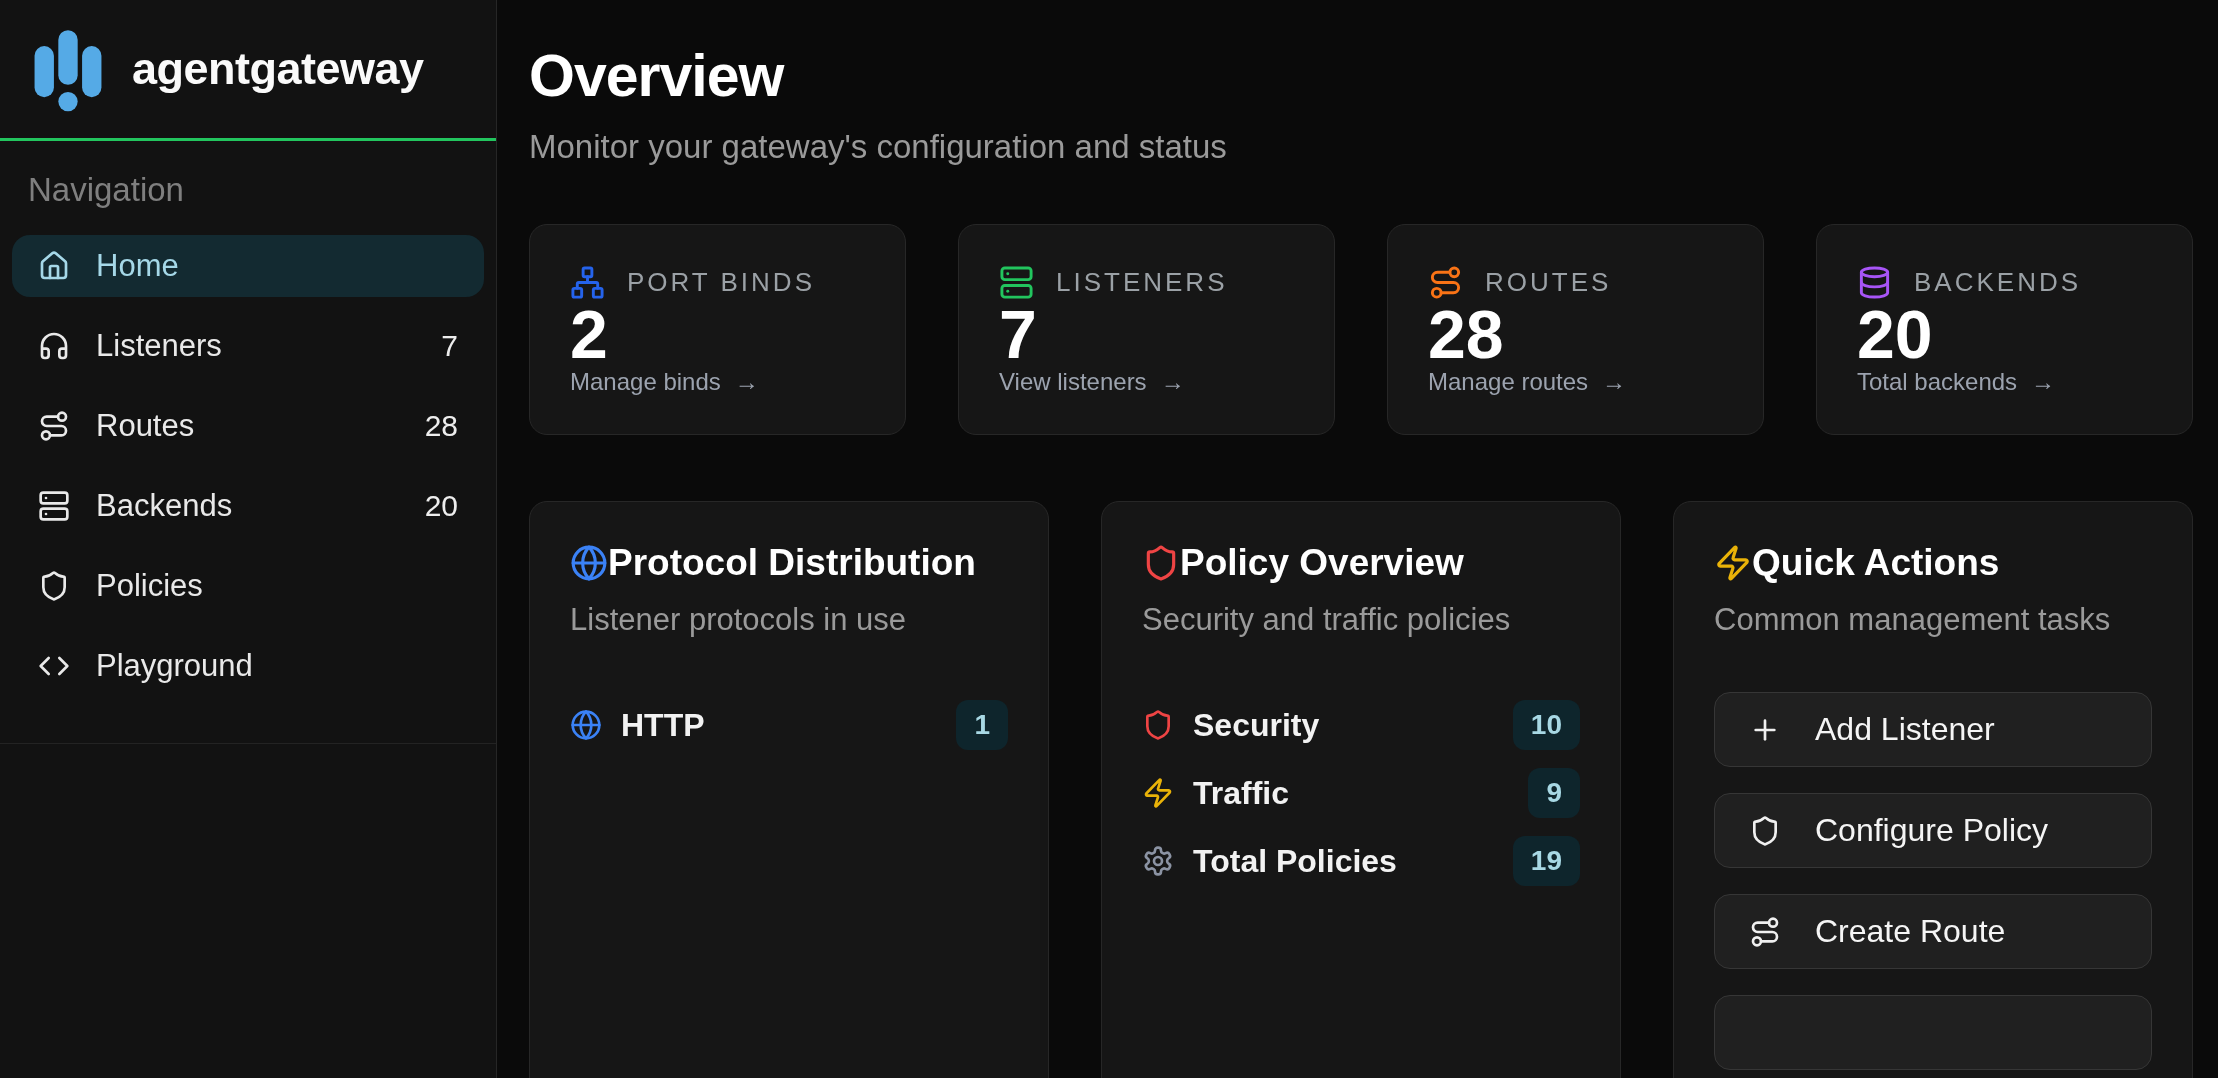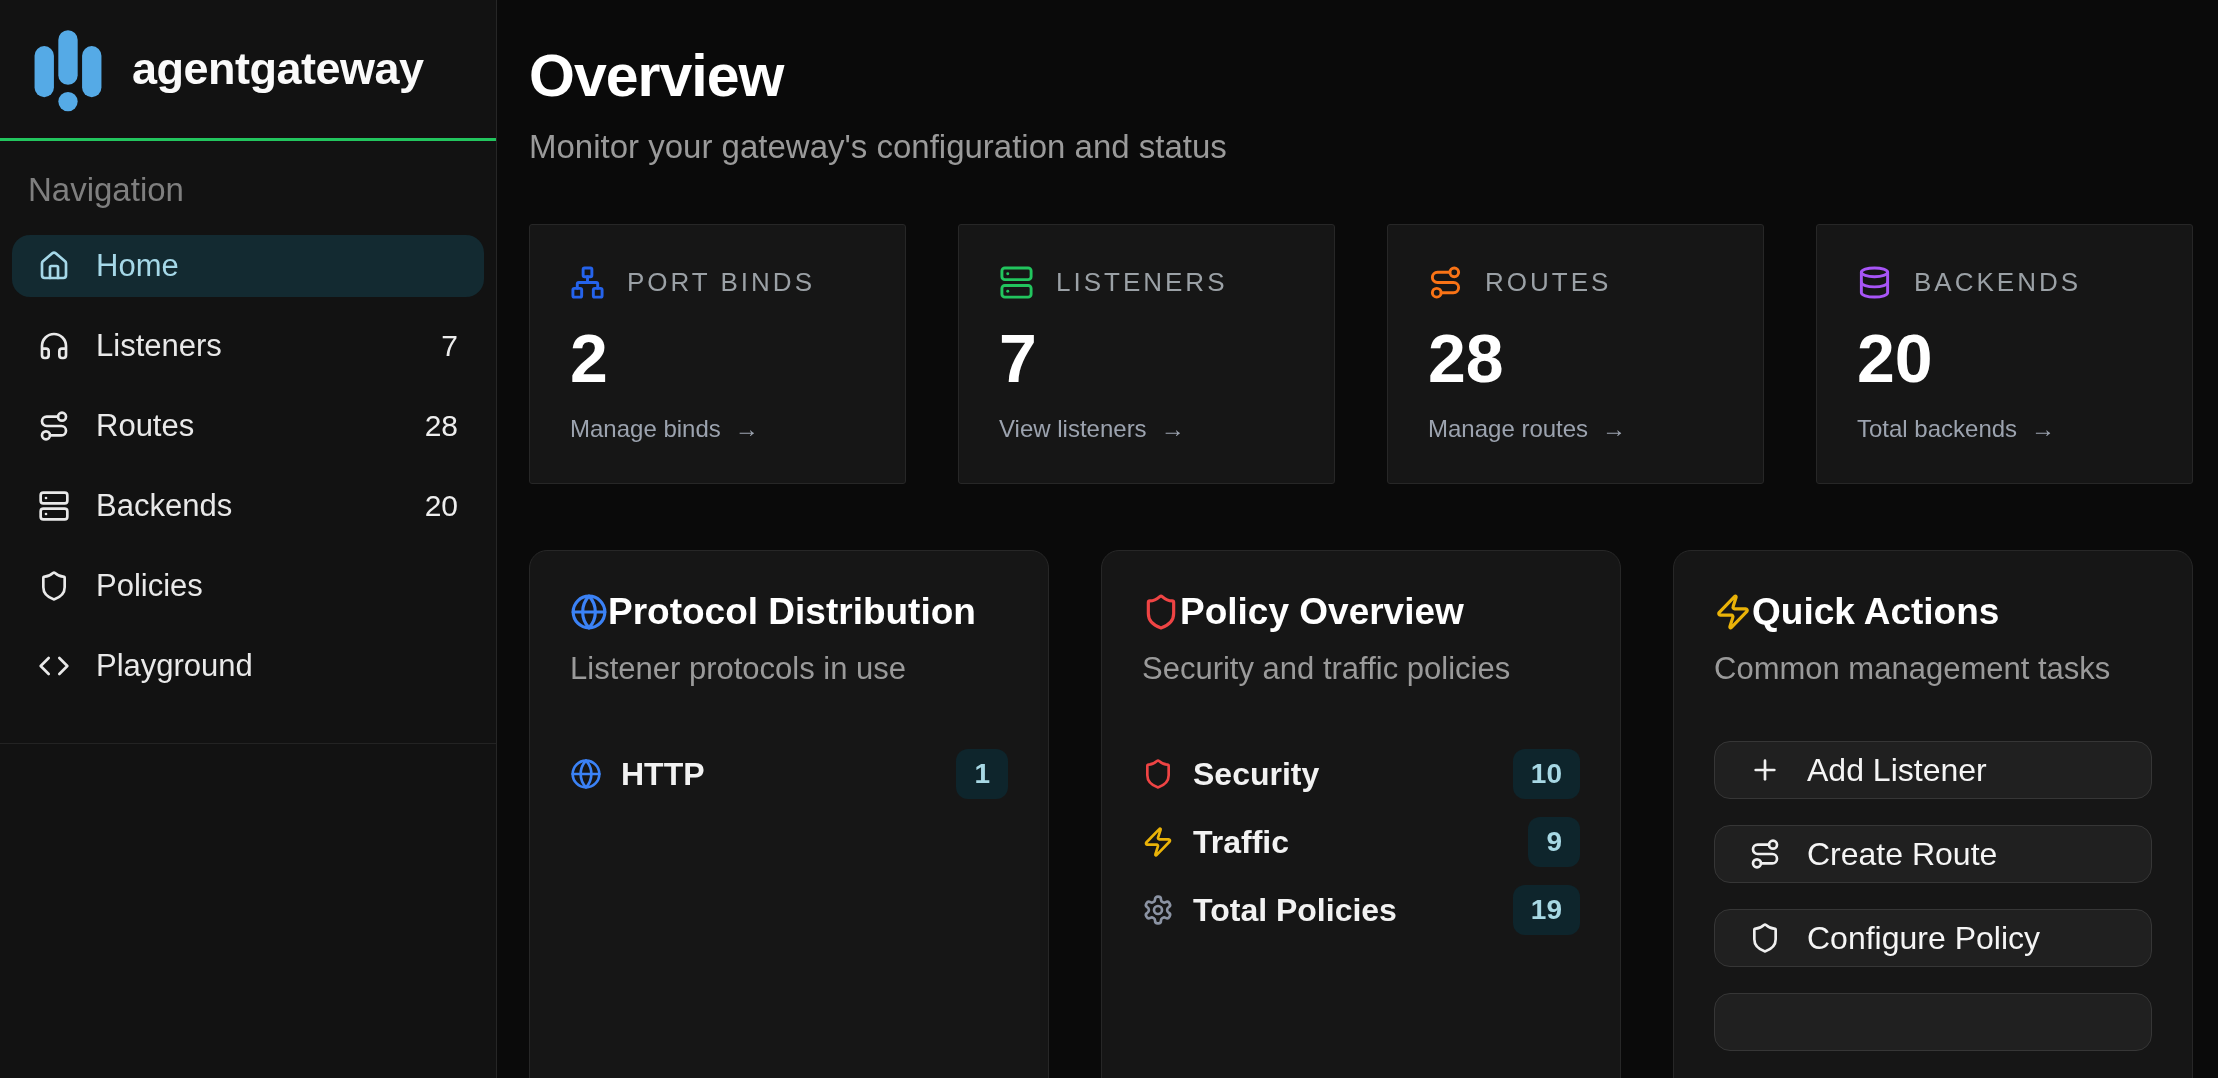--- a/index.html
+++ b/index.html
@@ -38,22 +38,22 @@
   
   .main { flex: 1; padding: 42px 26px 0 32px; }
   .page-title { margin: 0; font-size: 59px; font-weight: 800; color: #ffffff; letter-spacing: -1px; }
   .page-sub { margin: 18px 0 0; font-size: 33px; color: #9a9a9a; }
 
   .stats {
     width: 1664px; margin-top: 58px;
     display: grid; grid-template-columns: repeat(4, 1fr); gap: 52px;
   }
   .stat-card {
-    height: 260px; padding: 40px;
-    background: #161616; border: 1px solid #272727; border-radius: 3px;
+    height: 211px; padding: 40px;
+    background: #161616; border: 1px solid #272727; border-radius: 18px;
     display: flex; flex-direction: column; justify-content: space-between;
   }
   .stat-head { display: flex; align-items: center; gap: 22px; }
   .stat-head svg { width: 35px; height: 35px; flex: none; }
   .stat-label { font-size: 26px; letter-spacing: 3px; color: #9ba1a6; font-weight: 500; }
   .stat-value { font-size: 68px; font-weight: 700; color: #ffffff; line-height: 1; }
   .stat-link { font-size: 24px; color: #9ca3af; display: flex; align-items: center; gap: 14px; cursor: pointer; }
 
   .panels {
     width: 1664px; margin-top: 66px;
@@ -74,22 +74,22 @@
     height: 66px; margin-bottom: 2px; font-size: 32px; font-weight: 700; color: #f2f2f2;
   }
   .p-row svg { width: 32px; height: 32px; flex: none; }
   .badge {
     margin-left: auto; min-width: 28px; text-align: center;
     background: #0e252c; color: #a7d8e4;
     font-size: 28px; padding: 9px 18px; border-radius: 12px;
   }
 
   .qbtn {
-    display: flex; align-items: center; gap: 26px;
-    width: 100%; height: 58px; padding: 0 34px; margin-bottom: 26px;
+    display: flex; align-items: center; gap: 34px;
+    width: 100%; height: 75px; padding: 0 34px; margin-bottom: 26px;
     background: #202020; border: 1px solid #363636; border-radius: 16px;
     font-size: 32px; color: #f5f5f5; cursor: pointer;
     font-family: inherit;
   }
   .qbtn svg { width: 32px; height: 32px; flex: none; color: #f0f0f0; }
 </style>
 </head>
 <body>
 
 <div class="app">
@@ -309,31 +309,31 @@
         <div class="panel-body">
           <button class="qbtn">
             <svg viewBox="0 0 24 24" fill="none" stroke="currentColor" stroke-width="2" stroke-linecap="round" stroke-linejoin="round">
                 <path d="M5 12h14"></path>
                 <path d="M12 5v14"></path>
               </svg>
             <span>Add Listener</span>
           </button>
           <button class="qbtn">
             <svg viewBox="0 0 24 24" fill="none" stroke="currentColor" stroke-width="2" stroke-linecap="round" stroke-linejoin="round">
+                <path d="M20 13c0 5-3.5 7.5-7.66 8.95a1 1 0 0 1-.67-.01C7.5 20.5 4 18 4 13V6a1 1 0 0 1 1-1c2 0 4.5-1.2 6.24-2.72a1.17 1.17 0 0 1 1.52 0C14.51 3.81 17 5 19 5a1 1 0 0 1 1 1z"></path>
+              </svg>
+            <span>Configure Policy</span>
+          </button>
+          <button class="qbtn">
+            <svg viewBox="0 0 24 24" fill="none" stroke="currentColor" stroke-width="2" stroke-linecap="round" stroke-linejoin="round">
                 <circle cx="6" cy="19" r="3"></circle>
                 <path d="M9 19h8.5a3.5 3.5 0 0 0 0-7h-11a3.5 3.5 0 0 1 0-7H15"></path>
                 <circle cx="18" cy="5" r="3"></circle>
               </svg>
             <span>Create Route</span>
           </button>
-          <button class="qbtn">
-            <svg viewBox="0 0 24 24" fill="none" stroke="currentColor" stroke-width="2" stroke-linecap="round" stroke-linejoin="round">
-                <path d="M20 13c0 5-3.5 7.5-7.66 8.95a1 1 0 0 1-.67-.01C7.5 20.5 4 18 4 13V6a1 1 0 0 1 1-1c2 0 4.5-1.2 6.24-2.72a1.17 1.17 0 0 1 1.52 0C14.51 3.81 17 5 19 5a1 1 0 0 1 1 1z"></path>
-              </svg>
-            <span>Configure Policy</span>
-          </button>
           <button class="qbtn"></button>
         </div>
       </div>
 
     </section>
   </main>
 </div>
 
 </body></html>

